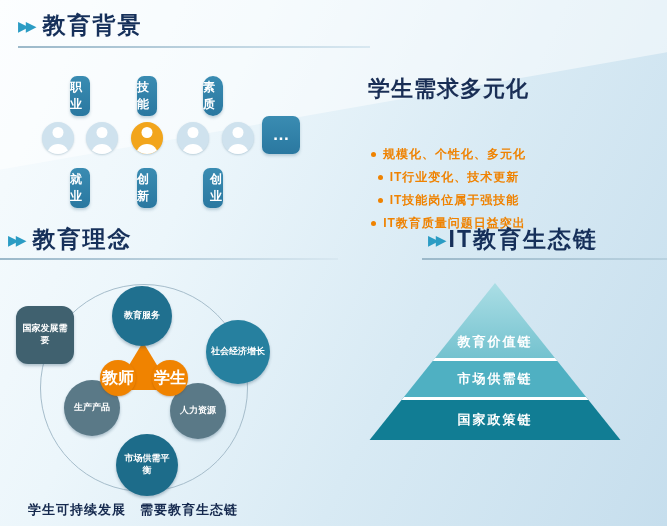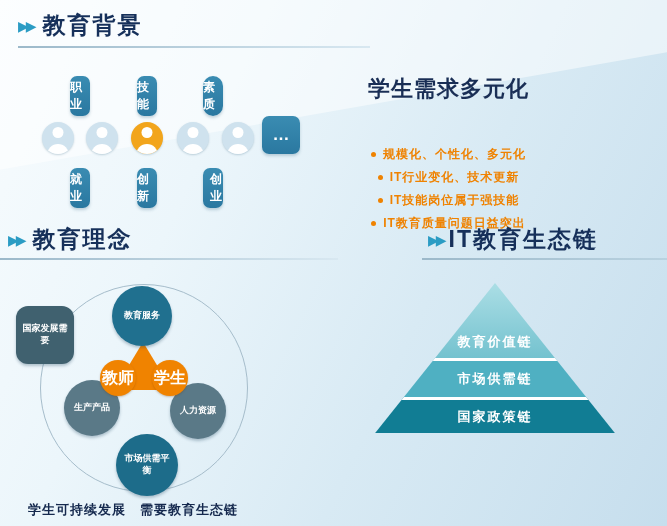--- a/index.html
+++ b/index.html
@@ -85,21 +85,21 @@
 
   
   .pyramid { position:absolute; left:332px; top:283px; width:326px; height:204px;
              clip-path:polygon(50% 0,100% 100%,0 100%); }
   .layer { width:100%; color:#fff; font-size:13px; font-weight:bold; letter-spacing:2px;
            display:flex; align-items:center; justify-content:center; }
   .layer-1 { height:75px; background:linear-gradient(180deg,#abdee5,#74c2cf);
              align-items:flex-end; padding-bottom:7px; }
   .layer-2 { height:39px; background:#4fb0c2; border-top:3px solid #fff; }
   .layer-3 { height:43px; background:#2d9ab1; border-top:3px solid #fff; }
-  .layer-4 { height:36px; background:#117d94; border-top:3px solid #fff; }
+  .layer-4 { height:43px; background:#117d94; border-top:3px solid #fff; }
 </style>
 </head>
 <body>
 
 <div class="page">
   <div class="bg-band"></div>
 
   <div class="header header-1">
     <span class="arrows">▶▶</span>
     <span class="h-title">教育背景</span>
@@ -168,20 +168,21 @@
     <span class="arrows">▶▶</span>
     <span class="h-title">IT教育生态链</span>
   </div>
   <div class="rule rule-3"></div>
 
   <div class="eco">
     <div class="ring"></div>
     <div class="tri"></div>
     <div class="node node-service">教育服务</div>
     <div class="node node-nation">国家发展需要</div>
+    <div class="node node-economy">社会经济增长</div>
     <div class="node node-product">生产产品</div>
     <div class="node node-hr">人力资源</div>
     <div class="node node-market">市场供需平衡</div>
     <div class="inner-node inner-teacher">教师</div>
     <div class="inner-node inner-student">学生</div>
   </div>
 
   <div class="caption">学生可持续发展　需要教育生态链</div>
 
   <div class="pyramid">

